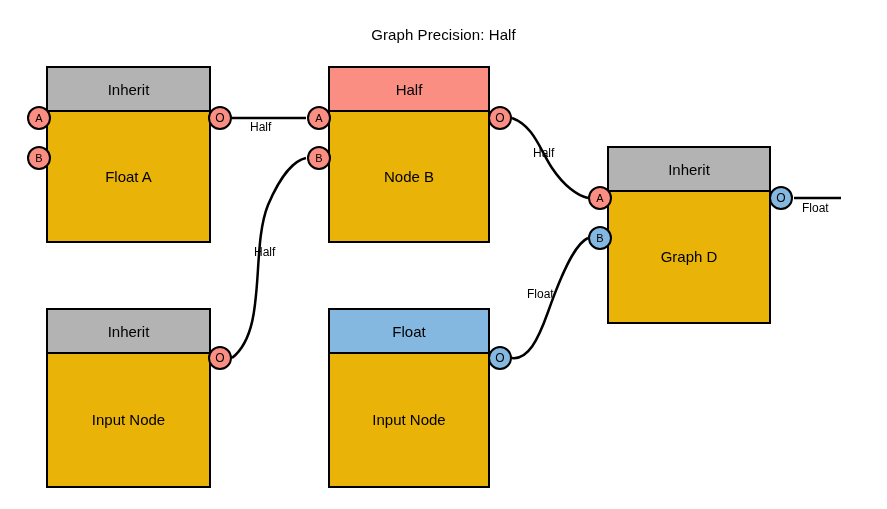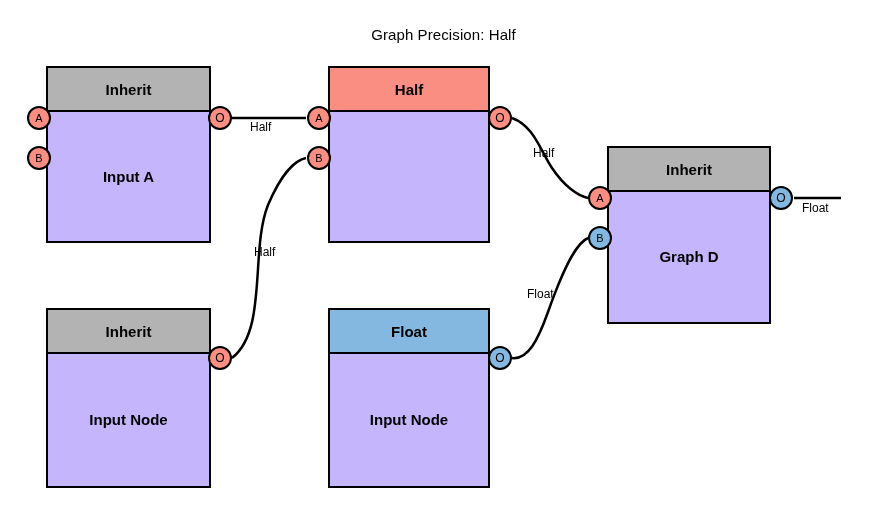--- a/index.html
+++ b/index.html
@@ -31,23 +31,22 @@
     position: absolute;
     left: 0;
     top: 0;
     width: 887px;
     height: 509px;
   }
   .node {
     position: absolute;
     box-sizing: border-box;
     border: 2.5px solid #000000;
-    background: #c4b5fd;
+    background: #eab308;
     z-index: 3;
-    font-weight: bold;
   }
   .node-header {
     box-sizing: border-box;
     height: 44px;
     border-bottom: 2.5px solid #000000;
     display: flex;
     align-items: center;
     justify-content: center;
     font-size: 15px;
     color: #000000;
@@ -109,28 +108,29 @@
   </svg>
 
   <div class="edge-label" style="left:250px; top:120px;">Half</div>
   <div class="edge-label" style="left:254px; top:245px;">Half</div>
   <div class="edge-label" style="left:533px; top:146px;">Half</div>
   <div class="edge-label" style="left:527px; top:287px;">Float</div>
   <div class="edge-label" style="left:802px; top:201px;">Float</div>
 
   <div class="node" style="left:46px; top:66px; width:165px; height:177px;">
     <div class="node-header" style="background:#b3b3b3;">Inherit</div>
-    <div class="node-body" style="height:128px;">Input A</div>
+    <div class="node-body" style="height:128px;">Float A</div>
   </div>
   <div class="port port-red" style="left:27px; top:106px;">A</div>
   <div class="port port-red" style="left:27px; top:146px;">B</div>
   <div class="port port-red ring" style="left:208px; top:106px;">O</div>
 
   <div class="node" style="left:328px; top:66px; width:162px; height:177px;">
     <div class="node-header" style="background:#fb8e82;">Half</div>
+    <div class="node-body" style="height:128px;">Node B</div>
   </div>
   <div class="port port-red" style="left:307px; top:106px;">A</div>
   <div class="port port-red" style="left:307px; top:146px;">B</div>
   <div class="port port-red ring" style="left:488px; top:106px;">O</div>
 
   <div class="node" style="left:607px; top:146px; width:164px; height:178px;">
     <div class="node-header" style="background:#b3b3b3;">Inherit</div>
     <div class="node-body" style="height:129px;">Graph D</div>
   </div>
   <div class="port port-red" style="left:588px; top:186px;">A</div>

